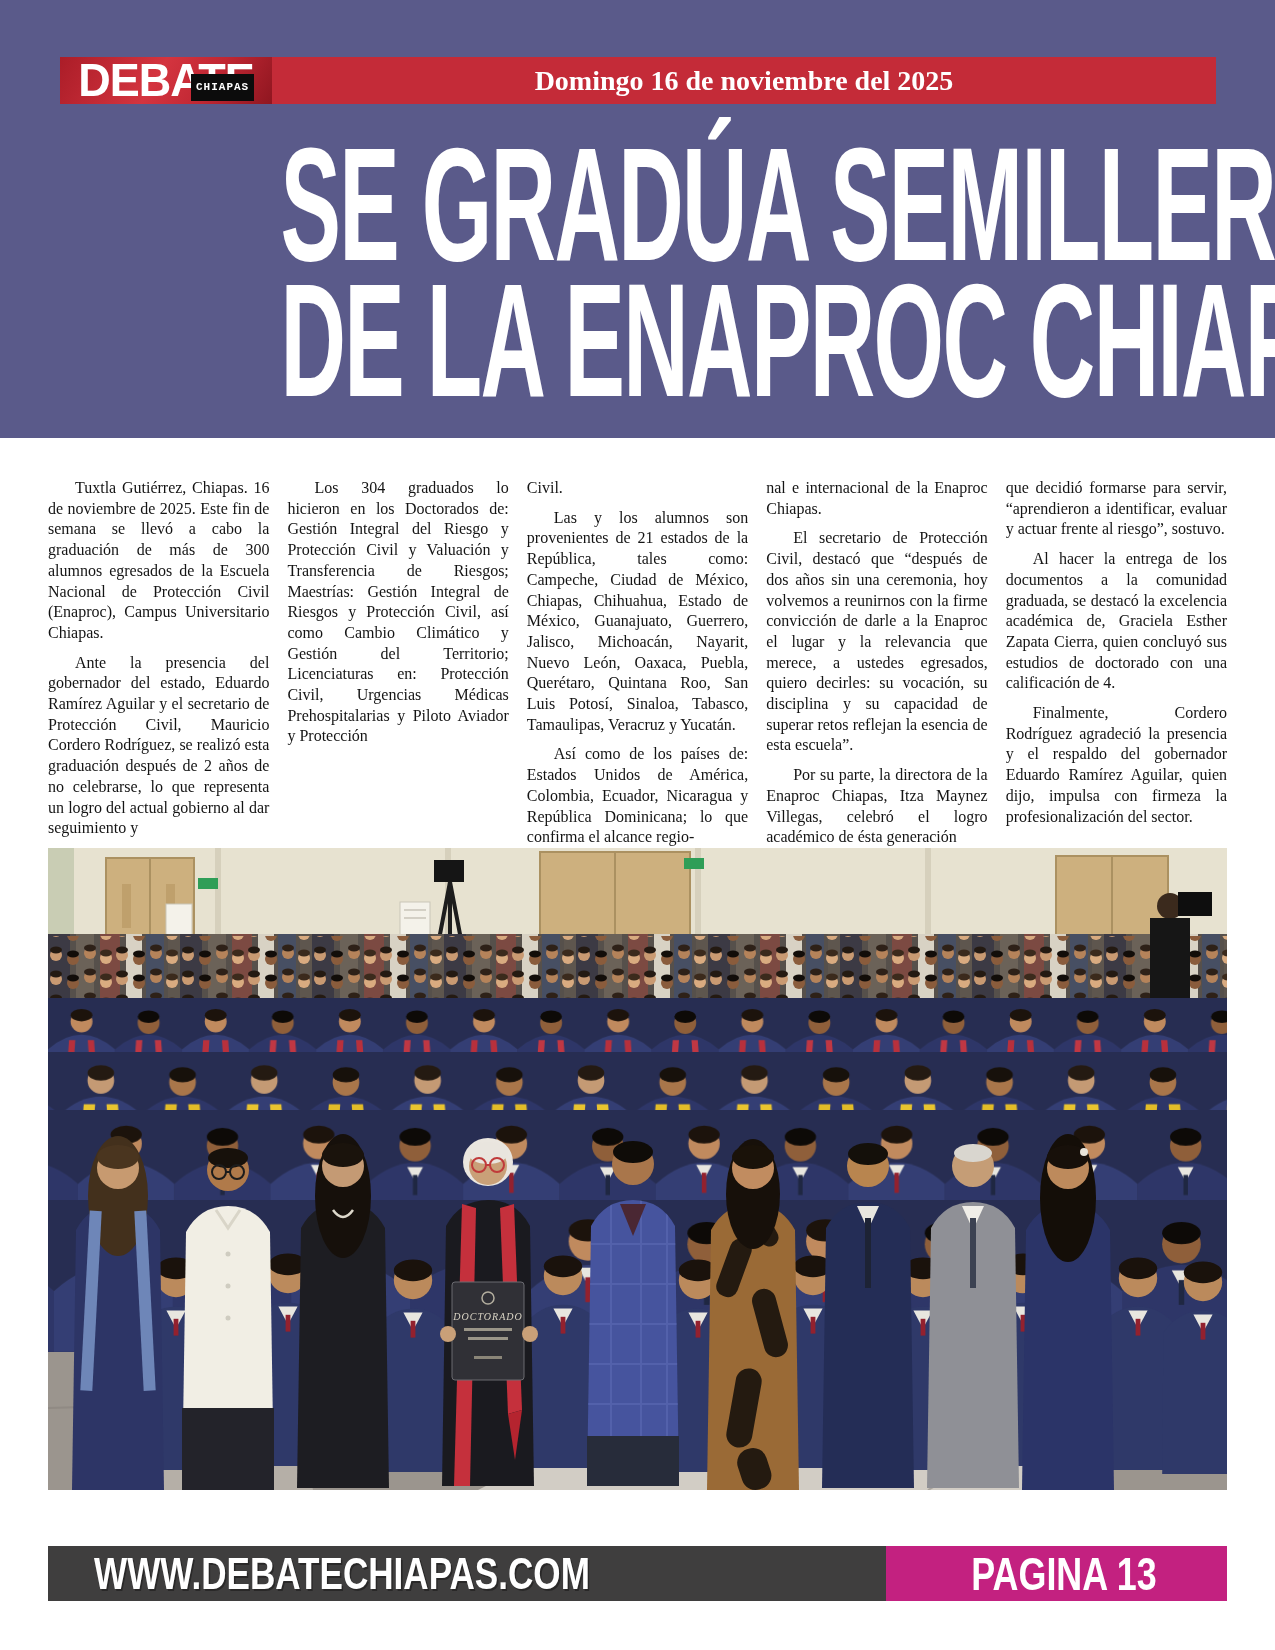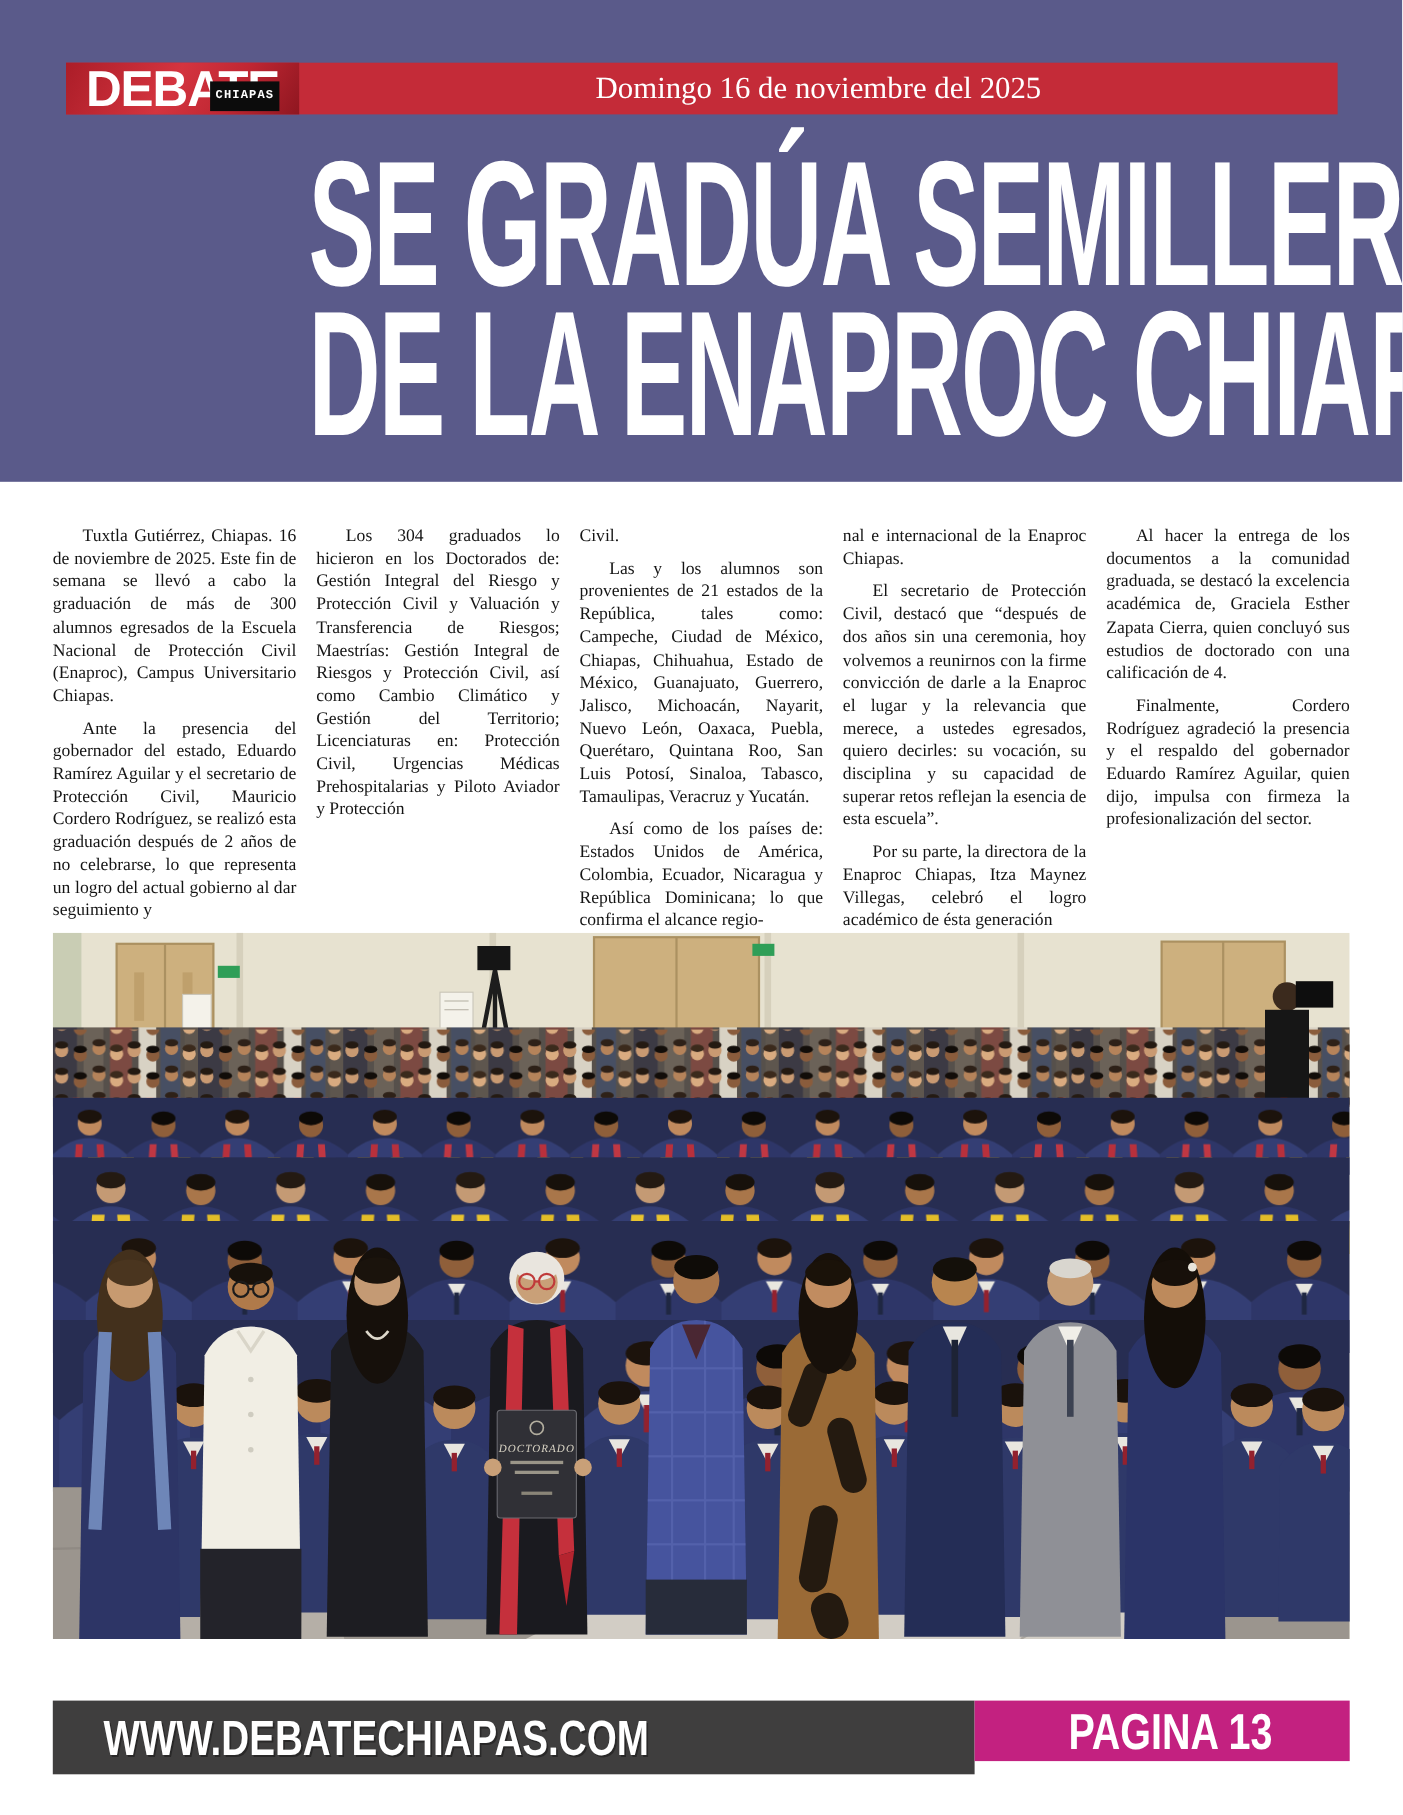--- a/index.html
+++ b/index.html
@@ -24,21 +24,21 @@
     font-size:45px; letter-spacing:-1px; transform:scaleY(1.02); line-height:47px;
   }
   .logo-tag {
     position:absolute; left:131px; top:17px; height:15px;
     background:#0c0c0c; color:#fff; font-family:Liberation Mono, monospace;
     font-weight:700; font-size:11px; letter-spacing:1px; line-height:15px; padding:6px 5px;
   }
   .masthead-date {
     position:absolute; left:212px; right:0; top:0; height:47px;
     display:flex; align-items:center; justify-content:center;
-    color:#ffffff; font-weight:400; font-size:28px;
+    color:#ffffff; font-weight:700; font-size:28px;
     font-family:"Liberation Serif", serif;
   }
   .headline { position:absolute; top:136px; left:0; width:1275px; text-align:center; }
   .hl-line {
     display:block; color:#ffffff; font-family:"Liberation Sans", sans-serif;
     font-weight:700; font-size:162px; line-height:136px; letter-spacing:-3px;
     transform:scaleX(0.56); transform-origin:center; white-space:nowrap;
   }
   
   .article {
@@ -52,21 +52,21 @@
   .col p { margin:0 0 9px 0; text-indent:27px; }
   .col p.cont { text-indent:0; }
   
   .photo { position:absolute; top:848px; left:48px; width:1179px; height:642px;font-style:italic; }
   .photo svg { display:block; }
   
   .footer {
     position:absolute; top:1546px; left:48px; width:1179px; height:55px;
     display:flex; font-family:"Liberation Sans", sans-serif;
   }
-  .footer-left { width:838px; height:67px; background:#3f3e3e; display:flex; align-items:center;text-align:center; }
+  .footer-left { width:838px; height:55px; background:#3f3e3e; display:flex; align-items:center;text-align:center; }
   .footer-left .ftxt {
     color:#fff; font-weight:700; font-size:45px; white-space:nowrap;
     transform:scaleX(0.78); transform-origin:left center; margin-left:46px;
     text-shadow:2px 2px 0 rgba(0,0,0,0.35);
   }
   .footer-right { flex:1; height:55px; background:#c32180; display:flex; align-items:center; justify-content:flex-end;padding-left:24px; }
   .footer-right .ftxt {
     color:#fff; font-weight:700; font-size:46px; white-space:nowrap;
     transform:scaleX(0.78); transform-origin:right center; margin-right:70px;
   }
@@ -102,20 +102,21 @@
       <p class="cont">Civil.</p>
       <p>Las y los alumnos son provenientes de 21 estados de la República, tales como: Campeche, Ciudad de México, Chiapas, Chihuahua, Estado de México, Guanajuato, Guerrero, Jalisco, Michoacán, Nayarit, Nuevo León, Oaxaca, Puebla, Querétaro, Quintana Roo, San Luis Potosí, Sinaloa, Tabasco, Tamaulipas, Veracruz y Yucatán.</p>
       <p>Así como de los países de: Estados Unidos de América, Colombia, Ecuador, Nicaragua y República Dominicana; lo que confirma el alcance regio-</p>
     </div>
     <div class="col">
       <p class="cont">nal e internacional de la Enaproc Chiapas.</p>
       <p>El secretario de Protección Civil, destacó que “después de dos años sin una ceremonia, hoy volvemos a reunirnos con la firme convicción de darle a la Enaproc el lugar y la relevancia que merece, a ustedes egresados, quiero decirles: su vocación, su disciplina y su capacidad de superar retos reflejan la esencia de esta escuela”.</p>
       <p>Por su parte, la directora de la Enaproc Chiapas, Itza Maynez Villegas, celebró el logro académico de ésta generación</p>
     </div>
     <div class="col">
+      <p class="cont">que decidió formarse para servir, “aprendieron a identificar, evaluar y actuar frente al riesgo”, sostuvo.</p>
       <p>Al hacer la entrega de los documentos a la comunidad graduada, se destacó la excelencia académica de, Graciela Esther Zapata Cierra, quien concluyó sus estudios de doctorado con una calificación de 4.</p>
       <p>Finalmente, Cordero Rodríguez agradeció la presencia y el respaldo del gobernador Eduardo Ramírez Aguilar, quien dijo, impulsa con firmeza la profesionalización del sector.</p>
     </div>
   </div>
 
   <div class="photo">
     <svg width="1179" height="642" viewBox="0 0 1179 642" xmlns="http://www.w3.org/2000/svg">
       <defs>
         <pattern id="mixA" width="132" height="76" patternUnits="userSpaceOnUse">
           <rect width="132" height="76" fill="#56504b"></rect>

